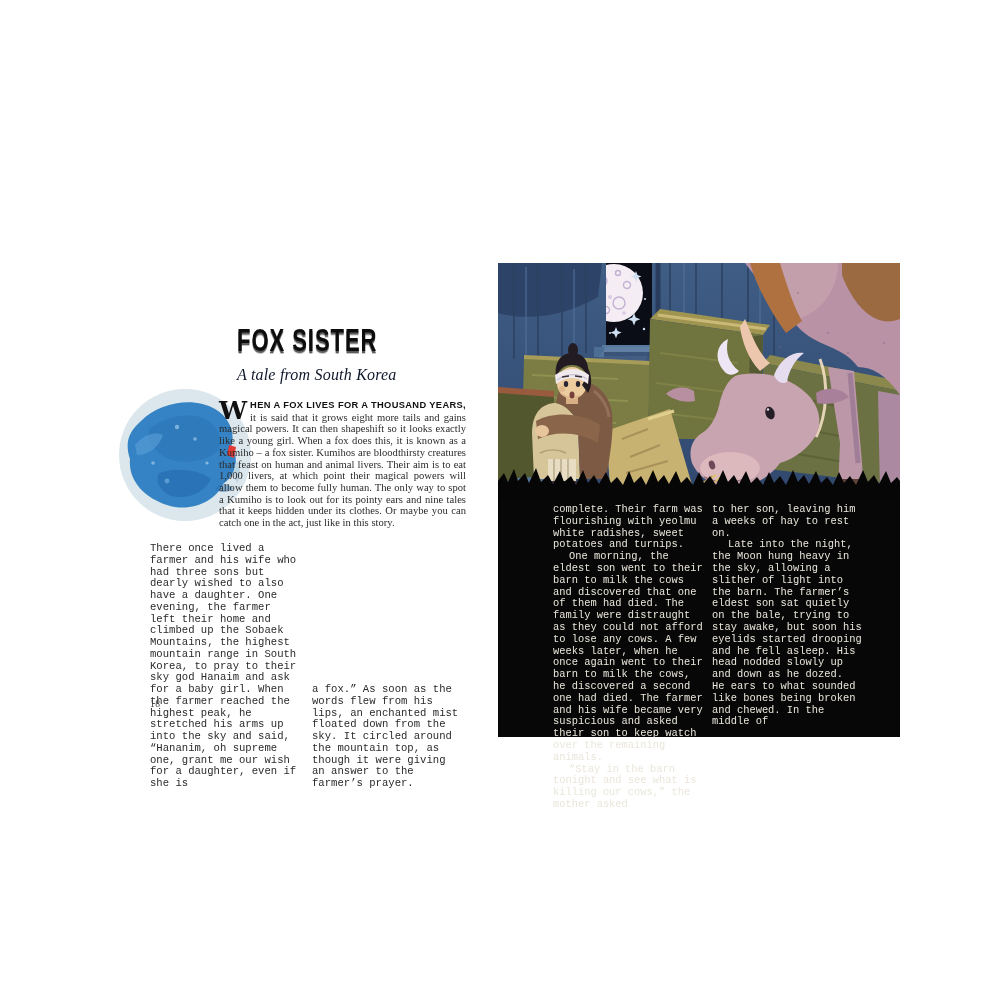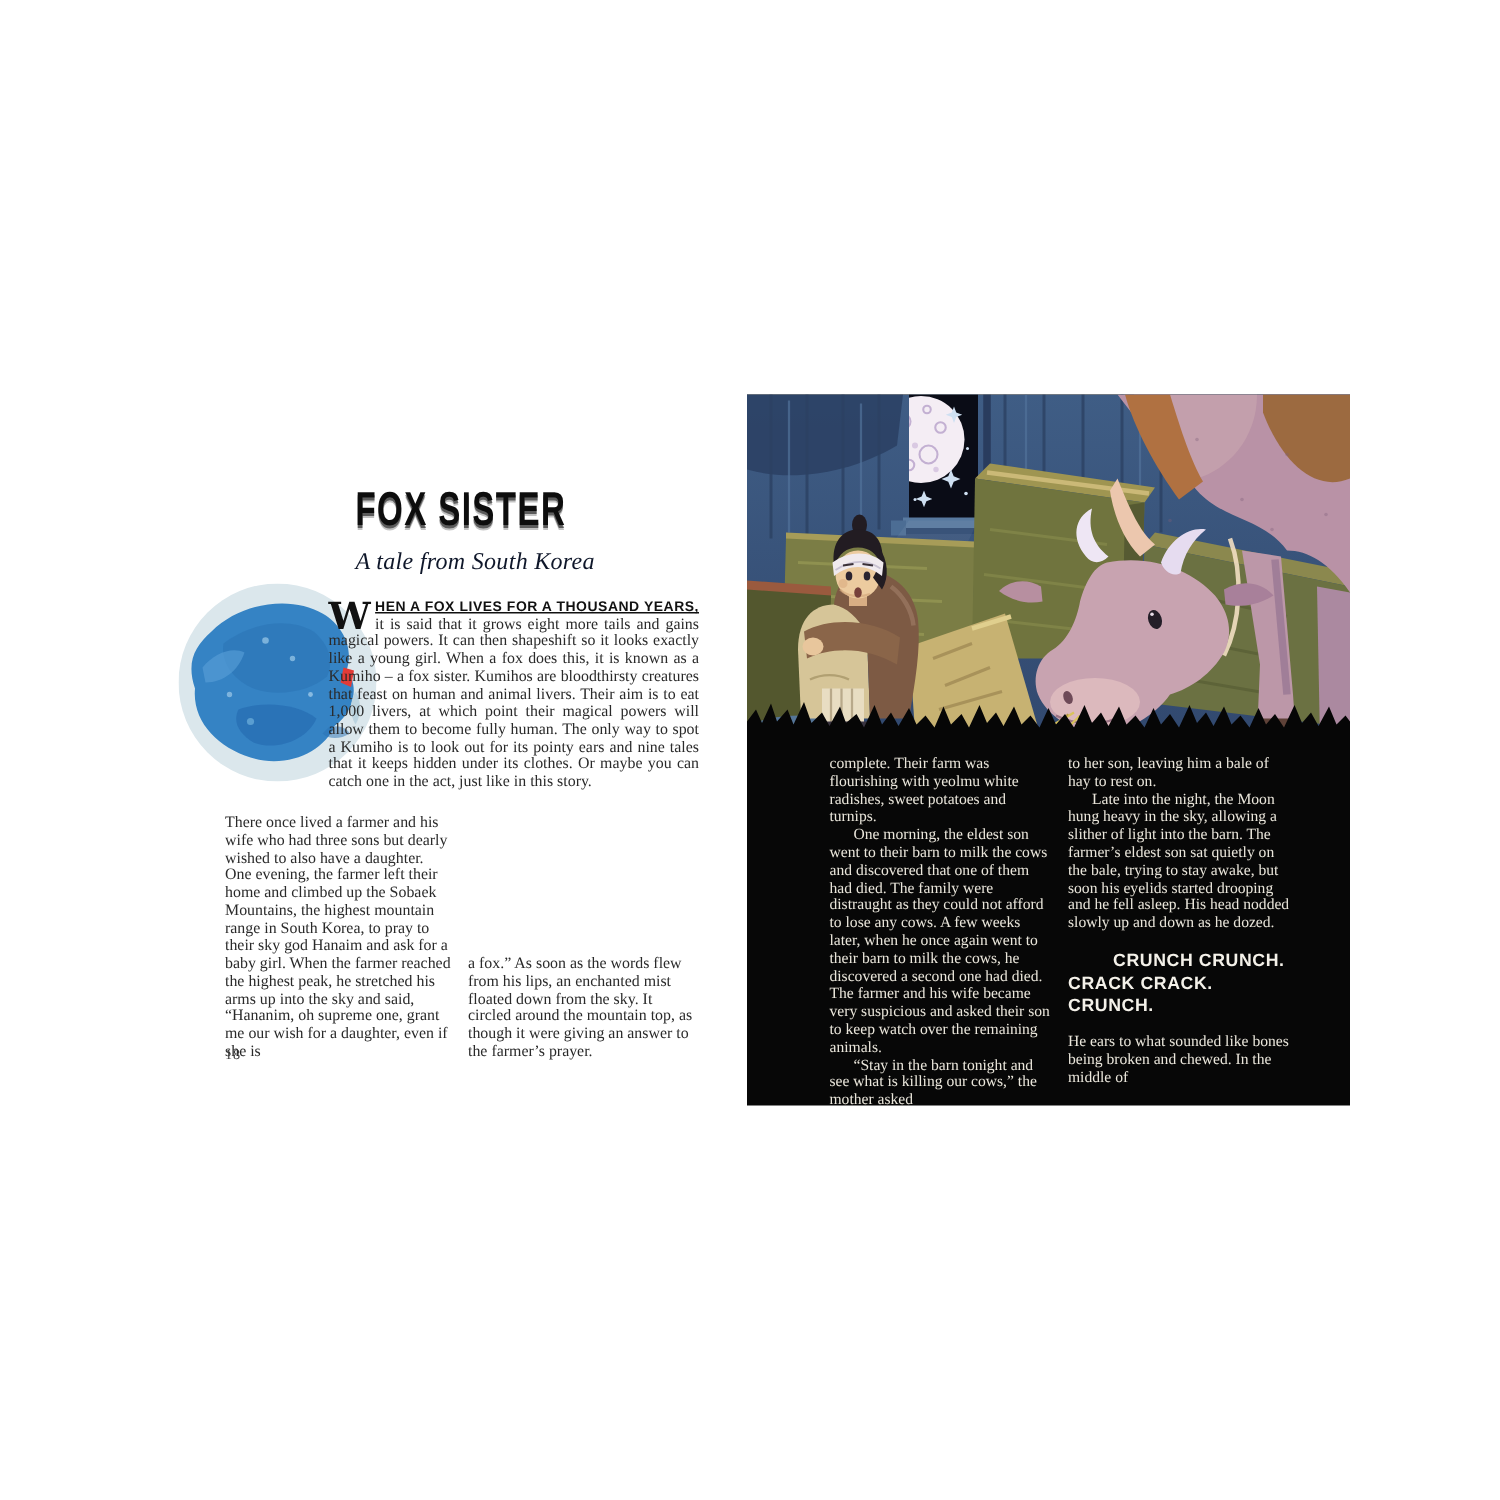--- a/index.html
+++ b/index.html
@@ -28,28 +28,28 @@
     float:left;width:100px;height:124px;margin-left:-31px;
     shape-outside:circle(70px at 35px 56px);shape-margin:5px;
   }
   .globe-svg{position:absolute;left:-31px;top:-10px;z-index:1;}
   .dropcap{
     float:left;font-family:"DejaVu Serif", serif;font-weight:bold;
     font-size:25px;line-height:21px;margin:1px 3px 0 0;color:#111;
   }
   .leadcaps{
     font-family:"Liberation Sans", sans-serif;font-weight:bold;
-    font-size:9.3px;letter-spacing:.35px;color:#111;text-decoration:underline;
+    font-size:9.3px;letter-spacing:.35px;color:#111;
   }
   .lp-cols{
     position:absolute;left:150px;top:543px;width:314px;
     display:flex;gap:10px;align-items:flex-end;
   }
   .lp-cols .col{width:152px;font-size:10.6px;line-height:11.75px;color:#2a2a2a;}
-  .col p{margin:0;}
+  .col p{margin:0;font-family:Liberation Mono, monospace;}
   .col p.ind{text-indent:16px;}
   .lp-pagenum{
     position:absolute;left:150px;top:699px;width:296px;text-align:left;
     font-size:9.5px;color:#3a3a3a;letter-spacing:.5px;
   }
   
   .rp{
     position:absolute;left:498px;top:263px;width:402px;height:474px;
     background:#070707;
   }
@@ -263,19 +263,18 @@
     <path fill="#060606" d="M0,237 L0,218 L6,210 L10,219 L16,206 L20,218 L27,210 L31,220 L38,205 L43,219 L50,212 L55,221 L62,208 L66,219 L73,213 L78,222 L85,207 L90,220 L96,212 L101,221 L108,209 L113,220 L119,214 L125,222 L131,208 L136,220 L143,213 L148,222 L155,207 L160,219 L166,212 L171,221 L178,208 L183,220 L189,214 L195,222 L201,209 L206,220 L212,213 L218,222 L225,207 L230,219 L236,212 L241,221 L248,208 L253,220 L259,214 L265,222 L271,209 L276,220 L282,213 L288,222 L295,207 L300,219 L306,212 L311,221 L318,208 L323,220 L329,214 L335,222 L341,209 L346,220 L352,213 L358,222 L365,207 L370,219 L376,212 L381,221 L388,208 L393,220 L399,214 L402,218 L402,237 Z"></path>
   </svg>
 
   <div class="rp-cols">
     <div class="col">
       <p>complete. Their farm was flourishing with yeolmu white radishes, sweet potatoes and turnips.</p>
       <p class="ind">One morning, the eldest son went to their barn to milk the cows and discovered that one of them had died. The family were distraught as they could not afford to lose any cows. A few weeks later, when he once again went to their barn to milk the cows, he discovered a second one had died. The farmer and his wife became very suspicious and asked their son to keep watch over the remaining animals.</p>
       <p class="ind">“Stay in the barn tonight and see what is killing our cows,” the mother asked</p>
     </div>
     <div class="col">
-      <p>to her son, leaving him a bale of hay to rest on.</p>
+      <p>to her son, leaving him a weeks of hay to rest on.</p>
       <p class="ind">Late into the night, the Moon hung heavy in the sky, allowing a slither of light into the barn. The farmer’s eldest son sat quietly on the bale, trying to stay awake, but soon his eyelids started drooping and he fell asleep. His head nodded slowly up and down as he dozed.</p>
-      <p class="sfx">CRUNCH CRUNCH. CRACK CRACK. CRUNCH.</p>
       <p>He ears to what sounded like bones being broken and chewed. In the middle of</p>
     </div>
   </div>
 </div>
 
 </body></html>

